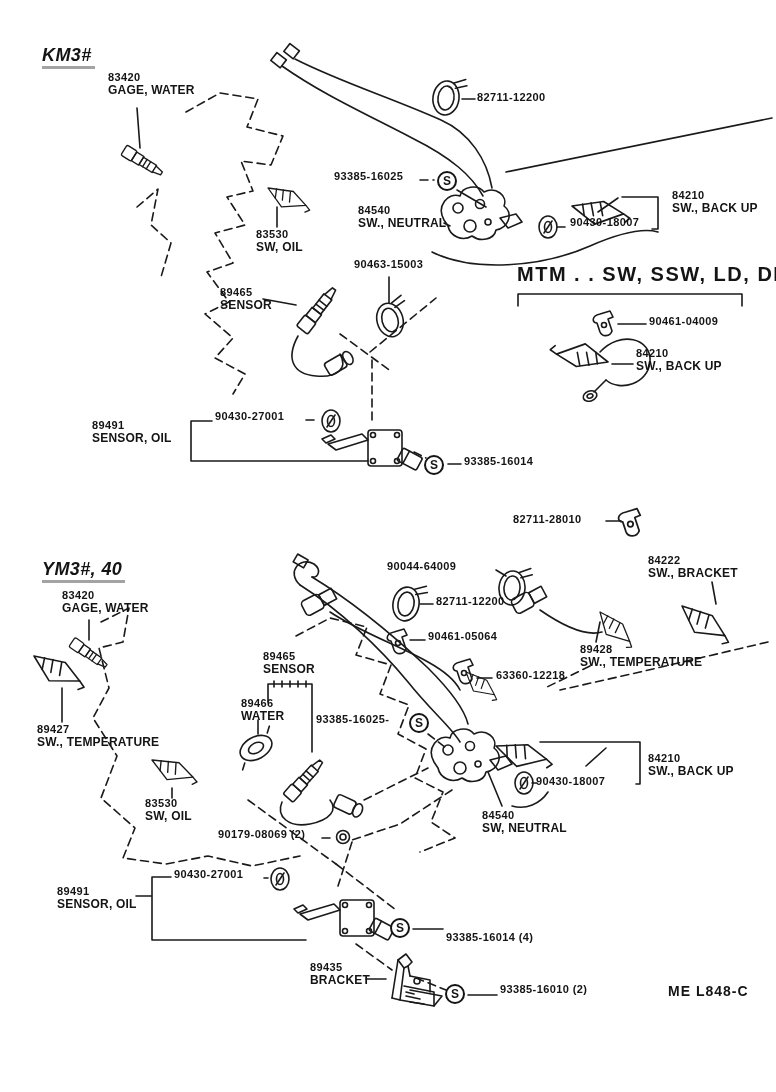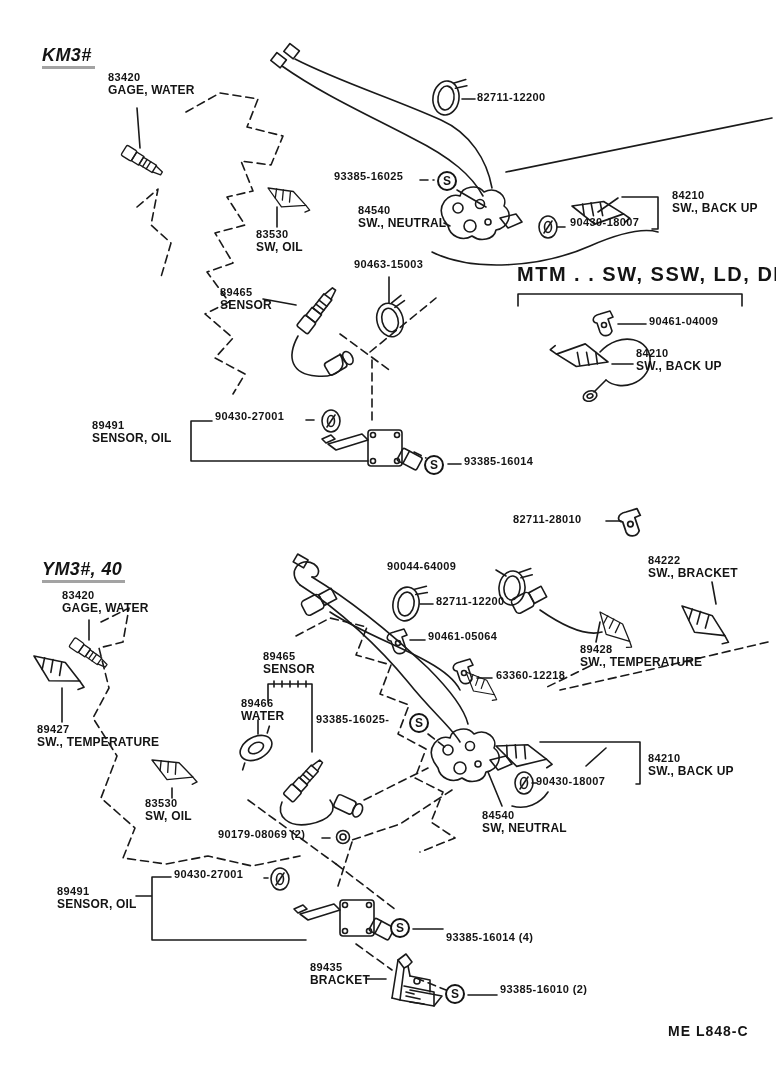--- a/index.html
+++ b/index.html
@@ -10,21 +10,21 @@
   svg.art *{stroke:#1a1a1a;fill:none;stroke-width:1.6;stroke-linecap:round;stroke-linejoin:round;}
   svg.art .dash{stroke-dasharray:8 5;}
   .lbl{position:absolute;line-height:1.02;white-space:nowrap;}
   .num{font-weight:700;font-size:11px;letter-spacing:.4px;}
   .desc{font-weight:700;font-size:12px;letter-spacing:.2px;margin-top:1px;}
   .heading .num{display:inline-block;border-bottom:3px solid #a3a3a3;padding:0 3px 2px 0;font-size:18px;font-style:italic;}
   .mtm .num{font-size:20px;letter-spacing:1.5px;border:none;}
   .smark{position:absolute;width:16px;height:16px;border:2px solid #141414;border-radius:50%;
          display:flex;align-items:center;justify-content:center;
          font-weight:700;font-size:12px;background:#fff;}
-  .footer-code .num{font-size:14px;letter-spacing:1px;margin-top:40px;}
+  .footer-code .num{font-size:14px;letter-spacing:1px;}
 </style>
 </head>
 <body>
 
 <div class="stage">
 
 <svg class="art" width="776" height="1092" viewBox="0 0 776 1092">
   <defs>
     <g id="grommet">
       <ellipse rx="9" ry="11"></ellipse>

